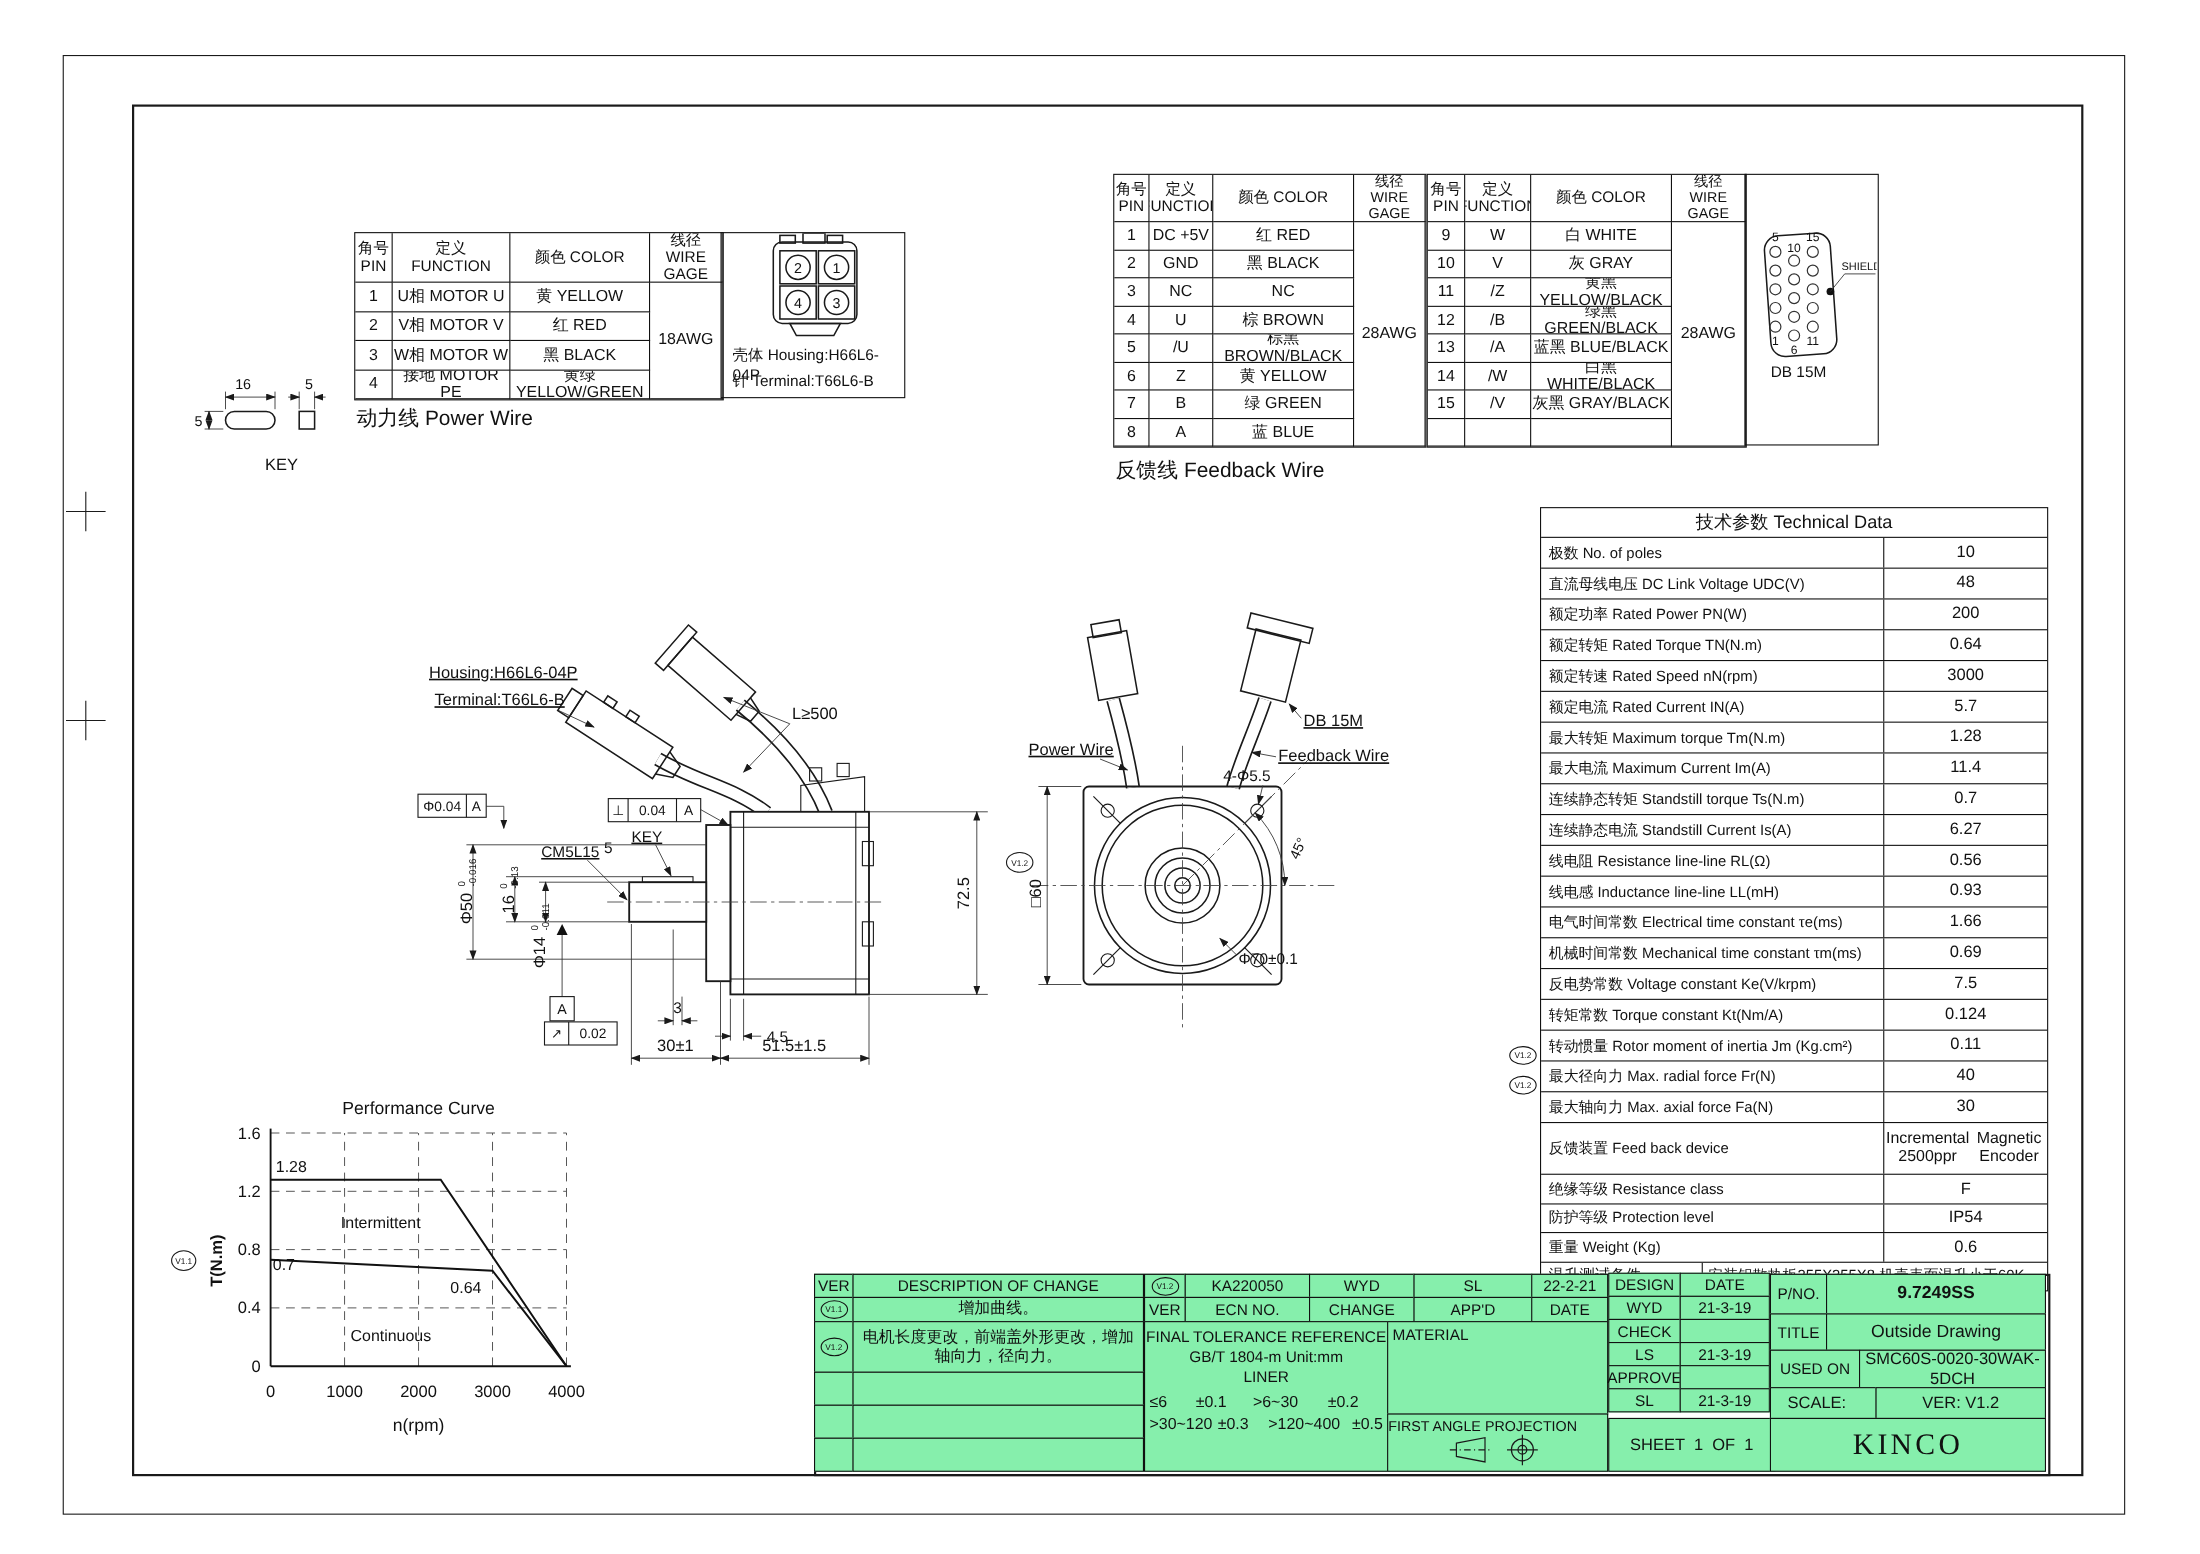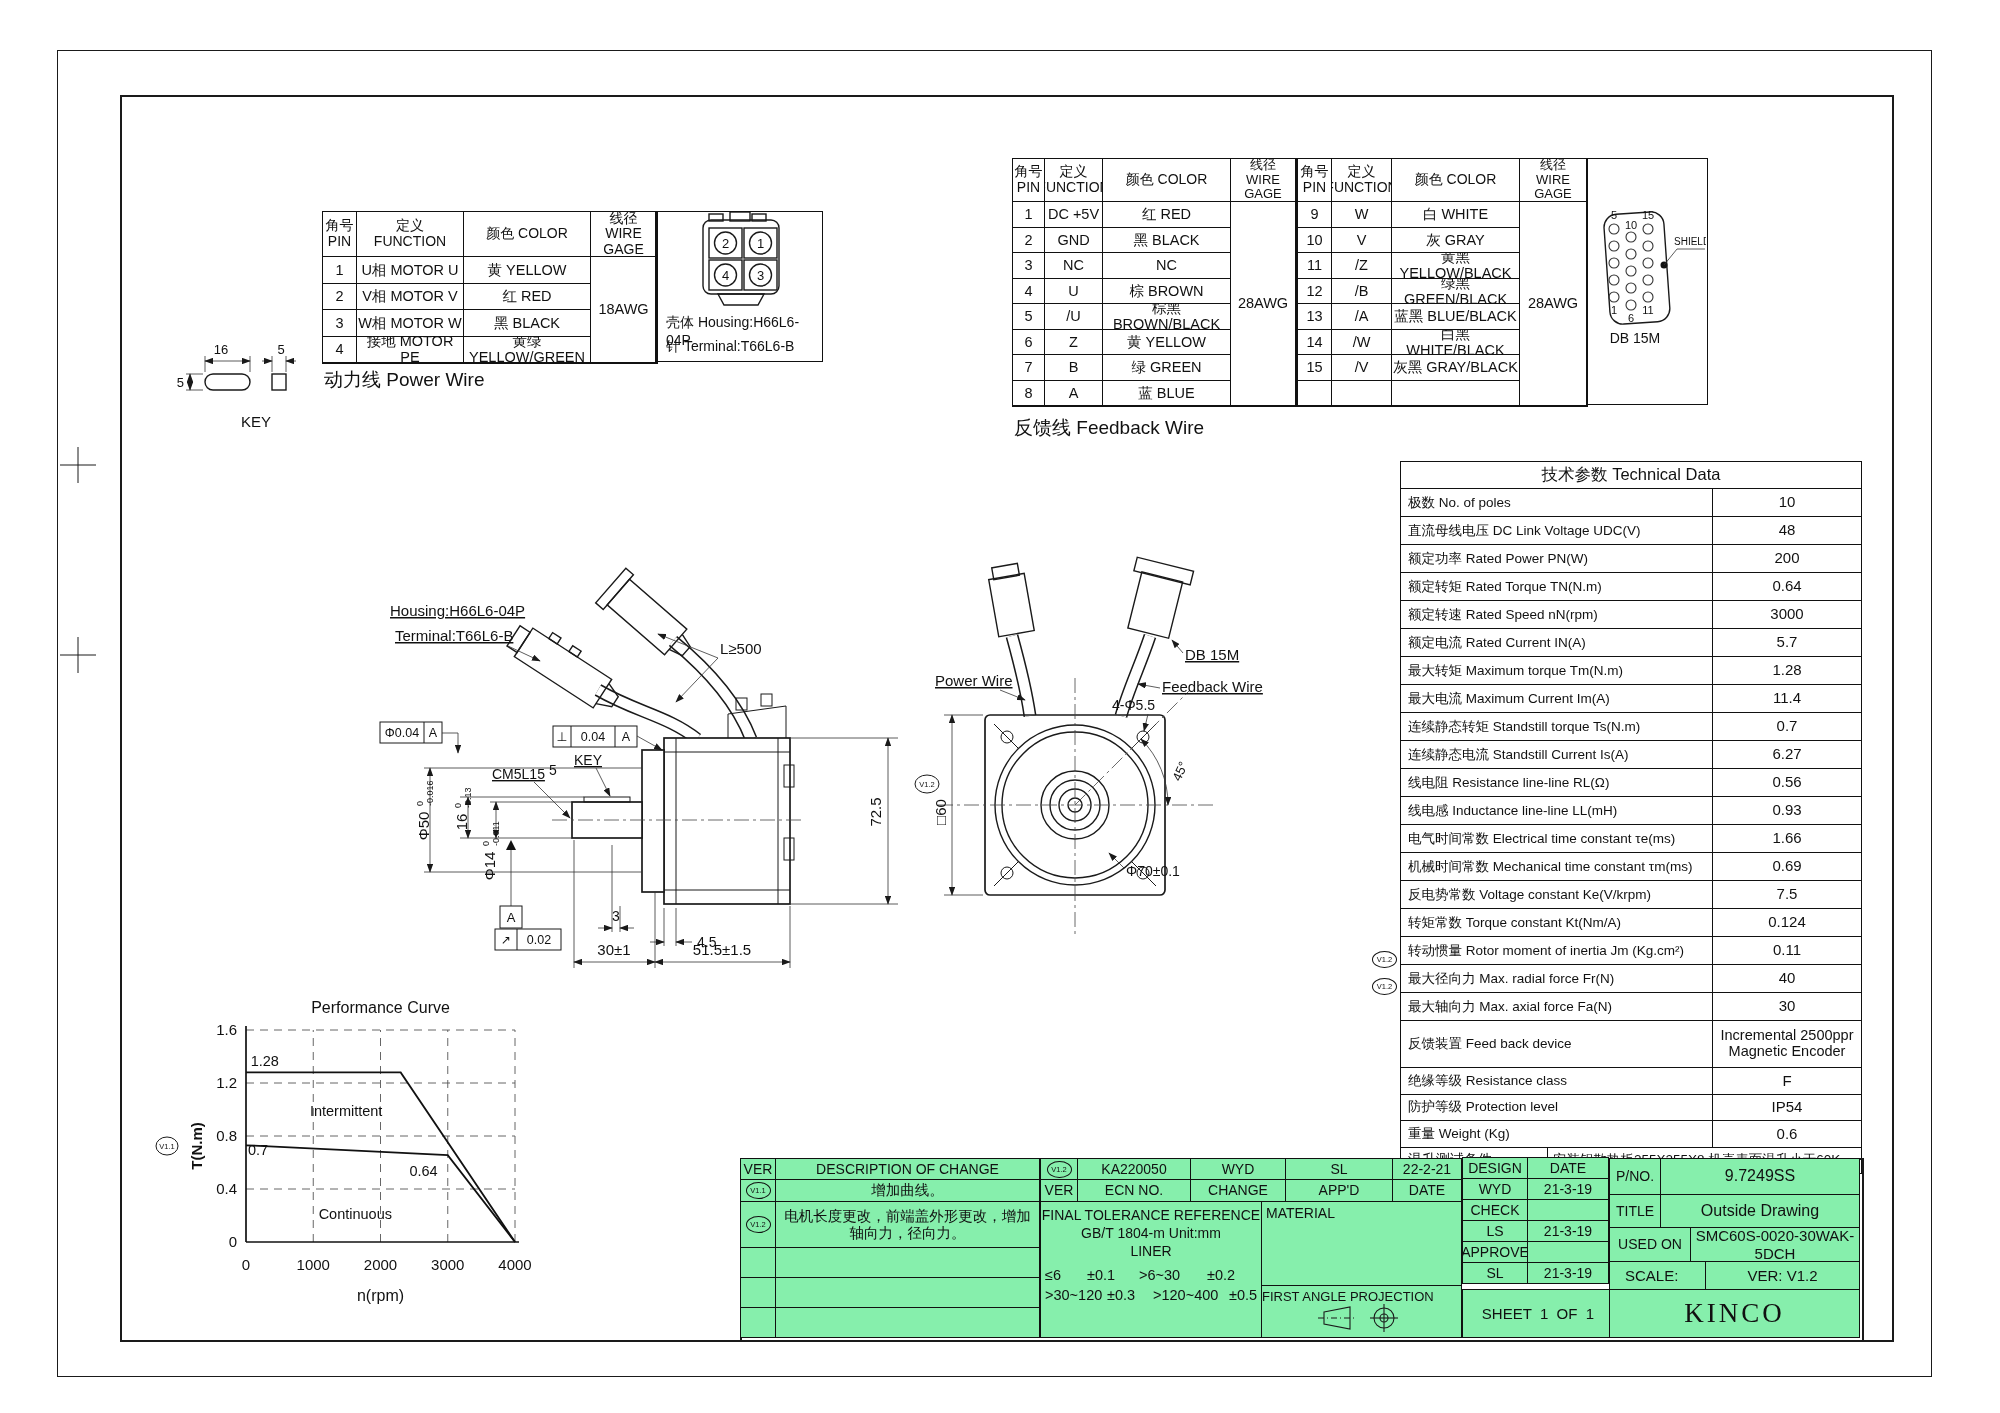--- a/index.html
+++ b/index.html
@@ -321,21 +321,21 @@
           <div class="tcv">40</div>
         </div>
 
         <div class="trow">
           <div class="tcl">最大轴向力 Max. axial  force  Fa(N)</div>
           <div class="tcv">30</div>
         </div>
       </div>
     <div class="trow" style="height:46px;">
       <div class="tcl">反馈装置 Feed back device</div>
-      <div class="tcv" style="flex-direction:column;font-size:14.5px;">
+      <div class="tcv" style="font-size:14.5px;">
         <div>Incremental 2500ppr</div>
         <div>Magnetic Encoder</div>
       </div>
     </div>
     <div>
 
         <div class="trow trow2">
           <div class="tcl">绝缘等级 Resistance class</div>
           <div class="tcv">F</div>
         </div>
@@ -733,21 +733,21 @@
         <div style="display:flex;">
           <div class="tb tbl" style="position:relative;width:66px;height:22px;margin-top:-1px;">SL</div>
           <div class="tb tbl" style="position:relative;width:82px;height:22px;margin-left:-1px;margin-top:-1px;">21-3-19</div>
         </div>
       </div>
   </div>
   <div class="tb tbl" style="left:1462px;top:1289px;width:152px;height:49px;font-size:15px;white-space:pre;">SHEET  1  OF  1</div>
 
   <div class="abs" style="left:1609px;top:1158px;">
     <div class="tb tbl" style="left:0;top:0;width:52px;height:37px;">P/NO.</div>
-    <div class="tb tbl" style="left:51px;top:0;width:200px;height:37px;font-size:16px;">9.7249SS</div>
+    <div class="tb tbl" style="left:51px;top:0;width:200px;height:37px;font-size:16px;font-weight:bold;">9.7249SS</div>
     <div class="tb tbl" style="left:0;top:36px;width:52px;height:34px;">TITLE</div>
     <div class="tb tbl" style="left:51px;top:36px;width:200px;height:34px;font-size:16px;">Outside Drawing</div>
     <div class="tb tbl" style="left:0;top:69px;width:82px;height:35px;">USED ON</div>
     <div class="tb tbl" style="left:81px;top:69px;width:170px;height:35px;font-size:15px;">SMC60S-0020-30WAK-5DCH</div>
     <div class="tb" style="left:0;top:103px;width:97px;height:29px;font-size:15px;display:flex;align-items:center;padding-left:15px;box-sizing:border-box;">SCALE:</div>
     <div class="tb tbl" style="left:96px;top:103px;width:155px;height:29px;font-size:15px;">VER: V1.2</div>
     <div class="tb tbl" style="left:0;top:131px;width:251px;height:49px;font-size:27px;letter-spacing:3px;font-family:'Liberation Serif','DejaVu Serif',serif;">KINCO</div>
   </div>
 
 </div>

